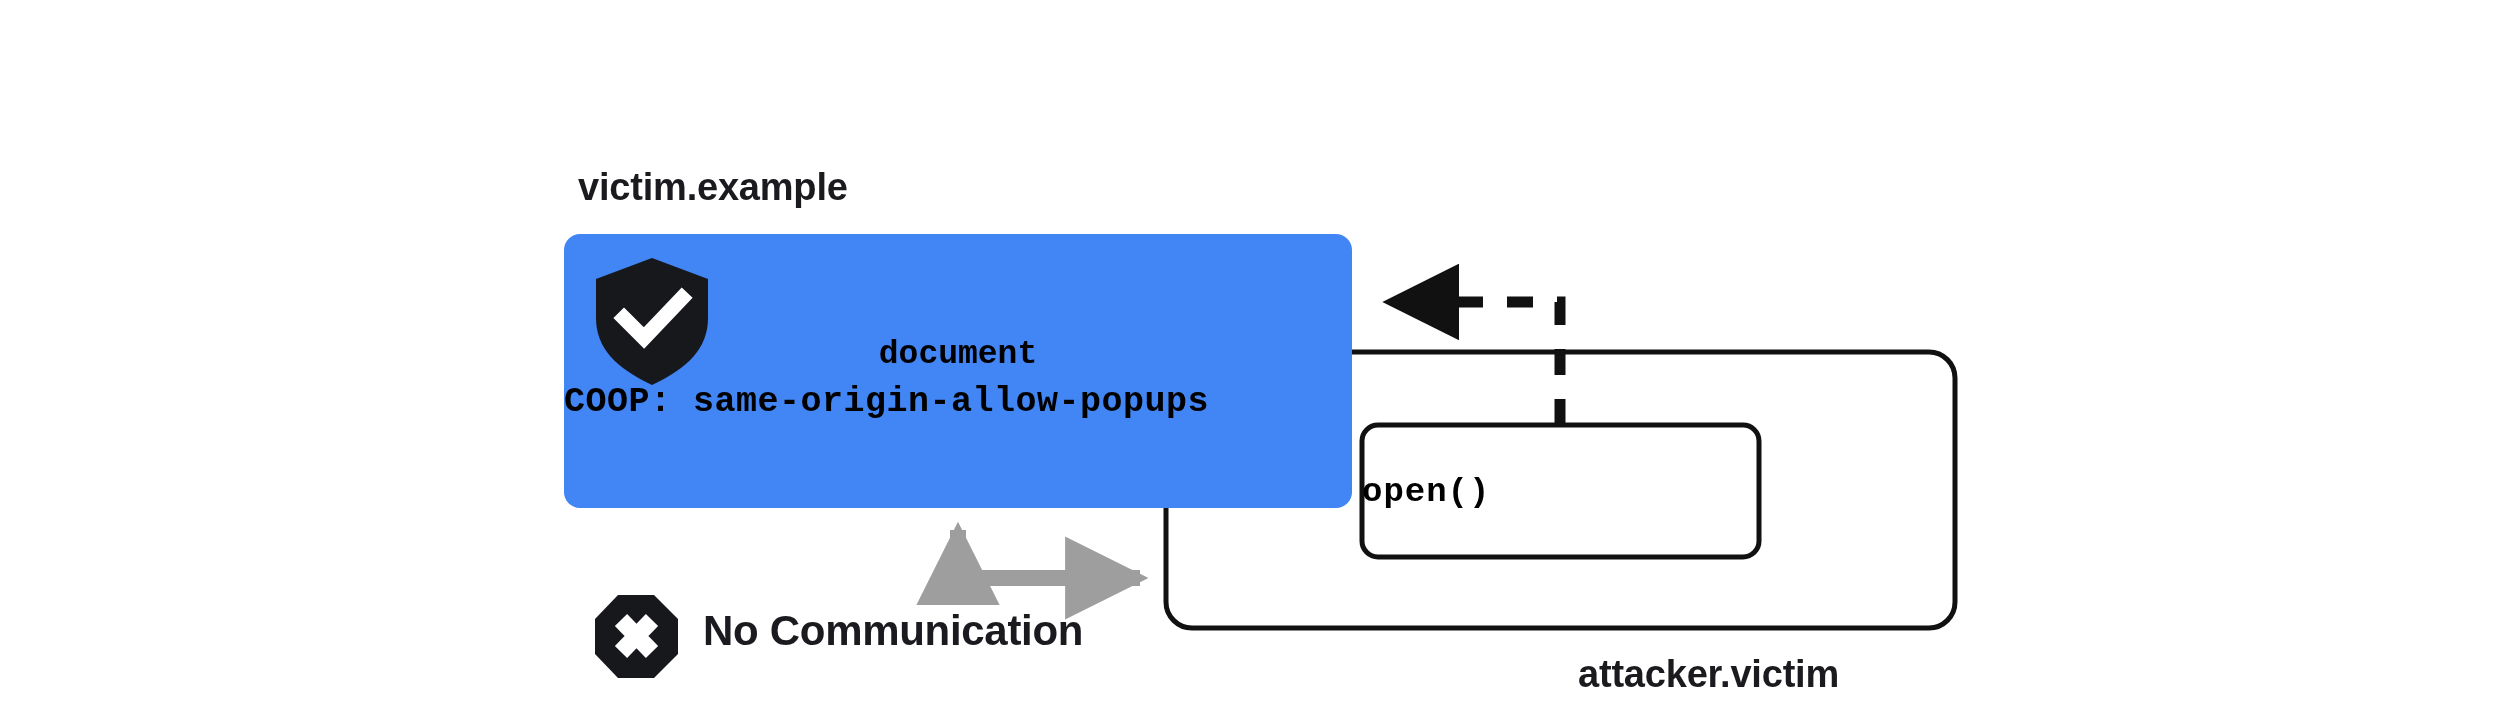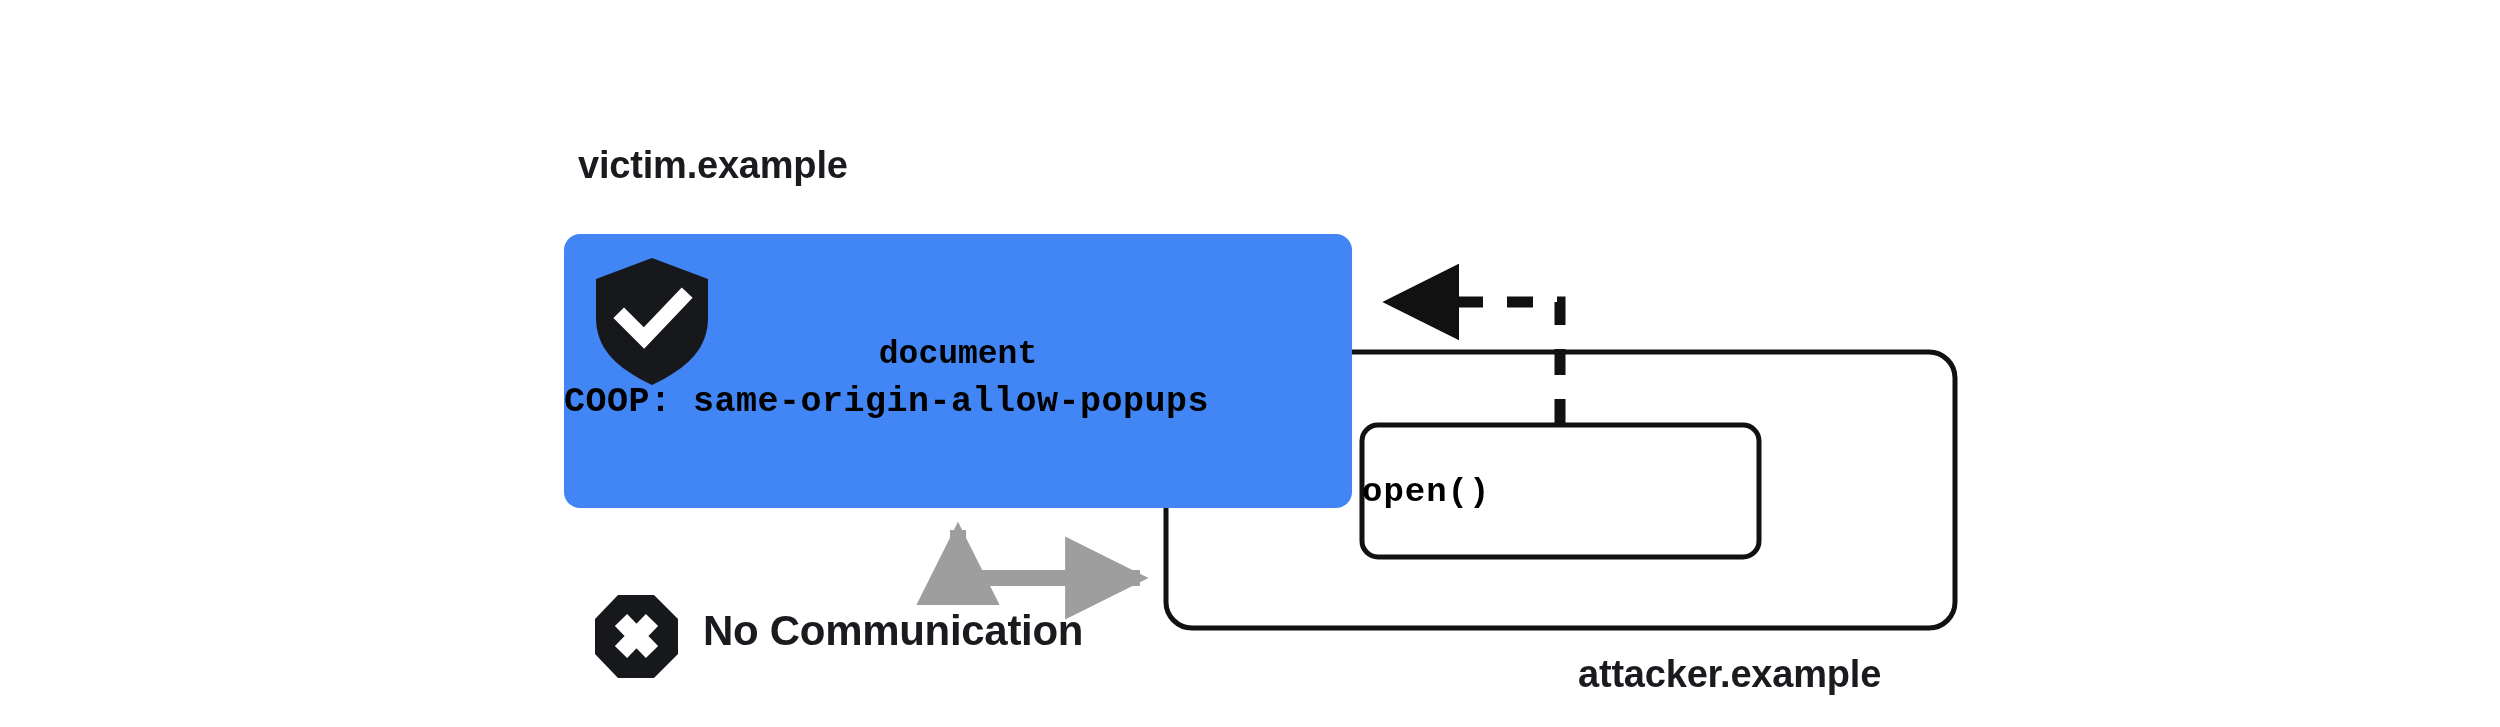--- a/index.html
+++ b/index.html
@@ -37,21 +37,21 @@
     position: absolute;
     font-family: "Liberation Sans", sans-serif;
     font-weight: 700;
     font-size: 38px;
     letter-spacing: -0.2px;
     color: #1b1b1f;
     white-space: nowrap;
   }
   #victim-origin-label {
     left: 578px;
-    top: 144px;
+    top: 166px;
   }
   #attacker-origin-label {
     left: 1578px;
     top: 653px;
   }
 
   .mono-text {
     position: absolute;
     font-family: "Liberation Mono", "DejaVu Sans Mono", monospace;
     font-weight: 700;
@@ -132,21 +132,21 @@
     <g>
       <path d="M 618 595 L 654 595 L 678 619 L 678 654 L 654 678
                L 618 678 L 595 654 L 595 619 Z" fill="#17181c"></path>
       <path d="M 621 620 L 652 652 M 652 620 L 621 652" stroke="#ffffff" stroke-width="17" stroke-linecap="butt"></path>
     </g>
 
   </svg>
 
   <div class="label-origin" id="victim-origin-label">victim.example</div>
 
-  <div class="label-origin" id="attacker-origin-label">attacker.example</div>
+  <div class="label-origin" id="attacker-origin-label">attacker.victim</div>
 
   <div class="mono-text" id="document-text">document</div>
 
   <div class="mono-text" id="coop-text">COOP: same-origin-allow-popups</div>
 
   <div class="mono-text" id="open-call-text">open()</div>
 
   <div id="no-communication-text">No Communication</div>
 
 </div>

